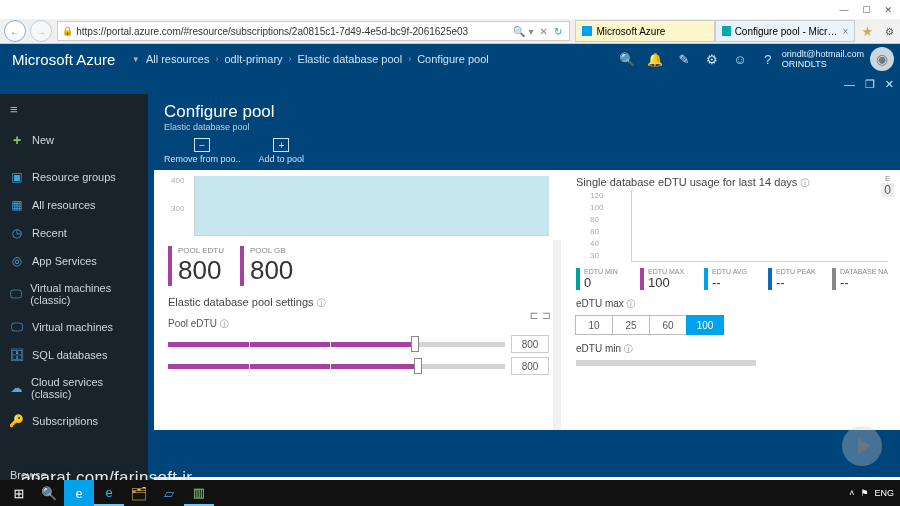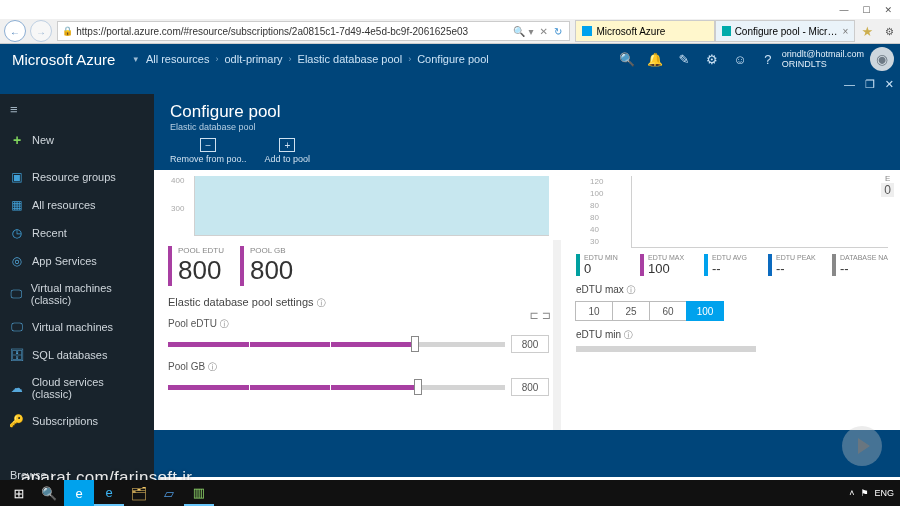--- a/index.html
+++ b/index.html
@@ -46,21 +46,21 @@
 .cloud { color:#56a8dc; }
 .key { color:#d9b64a; }
 .sb-browse { margin-top:auto; padding:10px 10px 20px; display:flex; align-items:center; gap:4px; }
 .content { flex:1; background:#00457a; position:relative; }
 .blade-head { padding:8px 16px 2px; color:#fff; }
 .blade-title { font-size:17px; font-weight:300; }
 .blade-sub { font-size:9px; color:#b6cfe3; }
 .blade-tools { display:flex; gap:18px; padding:4px 16px 6px; }
 .btool { display:flex; flex-direction:column; align-items:center; font-size:9px; color:#cfe1f0; }
 .btool .ico { width:16px; height:14px; border:1px solid #cfe1f0; margin-bottom:2px; display:flex; align-items:center; justify-content:center; font-size:10px;}
-.whitearea { background:#fff; height:260px; display:flex; position:relative; }
+.whitearea { background:#fff; margin-left:6px; height:260px; display:flex; position:relative; }
 .panel-left { width:410px; border-right:1px solid transparent; padding:6px 14px 0 14px; position:relative; font-size:10px; color:#555;}
 .panel-left .scroll-affordance { position:absolute; right:2px; top:70px; bottom:0; width:8px; background:#f1f1f1;}
 .chart-box { height:60px; background:#c7e7ef; margin-left:26px; position:relative; border-left:1px solid #d0d0d0; border-bottom:1px solid #d0d0d0;}
 .chart-tick { position:absolute; left:-24px; font-size:8px; color:#aaa; }
 .stat-row { display:flex; gap:16px; margin-top:10px; }
 .stat { border-left:4px solid #a83fa2; padding-left:6px; }
 .stat-lbl { font-size:8px; color:#888; }
 .stat-val { font-size:26px; font-weight:300; color:#333; }
 .sec-title { margin-top:10px; font-size:11px; color:#444; }
 .info-i { color:#888; font-size:9px; }
@@ -258,35 +258,35 @@
             <div class="slider-track">
               <div class="slider-fill" style="width:73%"></div>
               <div class="slider-seg" style="left:24%"></div>
                 <div class="slider-seg" style="left:48%"></div>
               <div class="slider-thumb" style="left:72%"></div>
             </div>
             <div class="slider-val">800</div>
             <div class="range-ind">⊏ ⊐</div>
           </div>
 
-          <div class="slider-lbl"><span>Pool GB</span> <span class="info-i">ⓘ</span></div>
           <div class="slider-row">
             <div class="slider-track">
               <div class="slider-fill" style="width:74%"></div>
               <div class="slider-seg" style="left:24%"></div>
                 <div class="slider-seg" style="left:48%"></div>
               <div class="slider-thumb" style="left:73%"></div>
             </div>
             <div class="slider-val">800</div>
           </div>
 
           <div class="scroll-affordance"></div>
         </div>
 
         <div class="panel-right">
+          <div class="pr-title"><span>Single database eDTU usage for last 14 days</span> <span class="info-i">ⓘ</span></div>
           <div style="position:absolute; right:6px; top:4px; text-align:center;">
             <div style="font-size:8px;color:#888">E</div>
             <div style="font-size:12px;background:#eee;padding:0 3px">0</div>
           </div>
           <div style="display:flex">
             <div>
               <div class="mini-axis">120</div>
               <div class="mini-axis">100</div>
               <div class="mini-axis">80</div>
               <div class="mini-axis">80</div>

